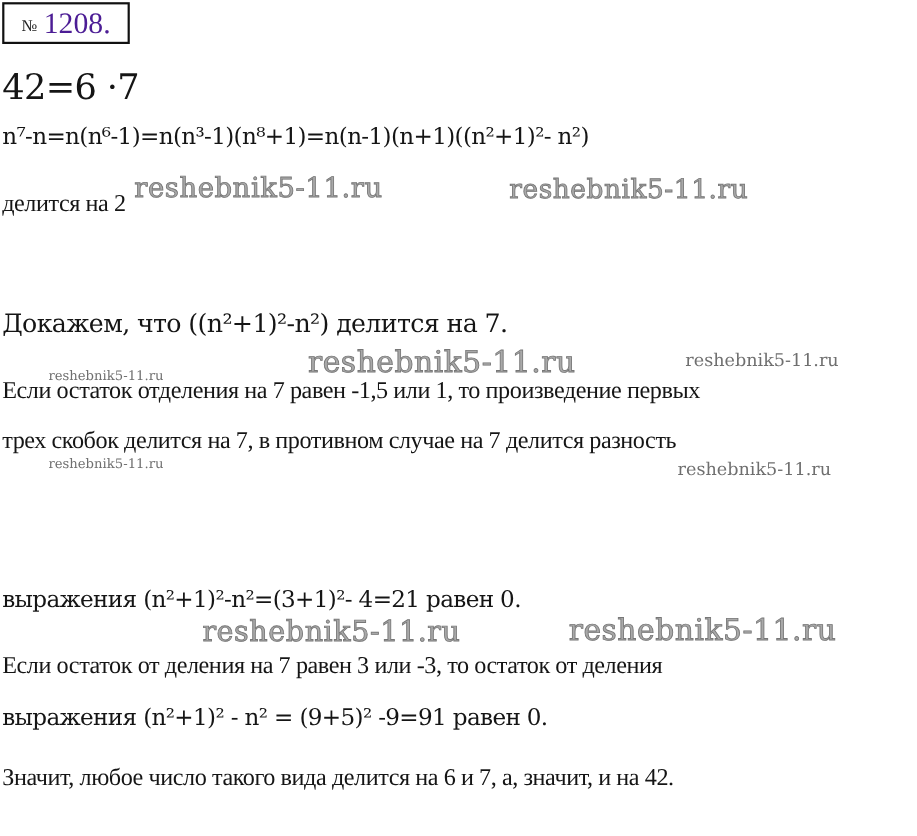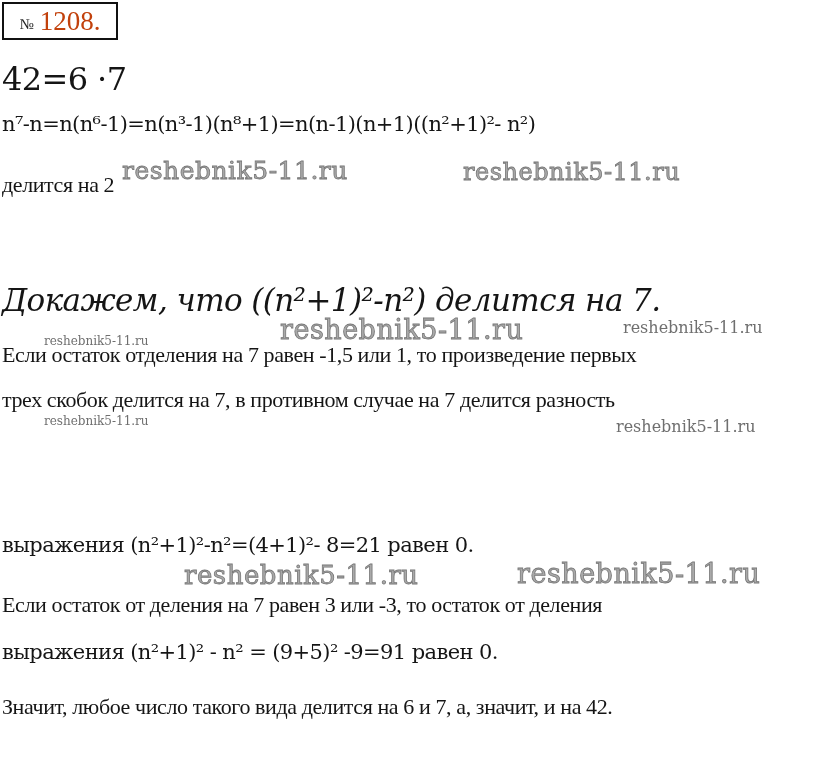--- a/index.html
+++ b/index.html
@@ -12,21 +12,21 @@
     color:#151515;
   }
   .task-box {
     position:absolute; left:2px; top:2px;
     width:112px; height:34px;
     border:2px solid #111;
     display:flex; align-items:center; justify-content:center;
     gap:6px; background:#fff;
   }
   .numero { font-size:15px; color:#222; padding-top:6px; }
-  .task-num { font-size:27px; color:#c2410c; }
+  .task-num { font-size:27px; color:#4c1d95; }
   .line {
     position:absolute; left:2px;
     font-size:22px; letter-spacing:-0.4px;
     white-space:nowrap; color:#151515;
   }
   .math { font-family:"DejaVu Serif", serif; letter-spacing:-0.6px; font-size:21px; }
   .wm {
     position:absolute;
     font-family:"DejaVu Serif", serif;
     font-weight:normal;
@@ -52,26 +52,26 @@
     <span class="task-num">1208.</span>
   </div>
 
   <div class="line math" style="top:60px; font-size:32px;">42=6 ·7</div>
 
   <div class="line math" style="top:112px;">n⁷-n=n(n⁶-1)=n(n³-1)(n⁸+1)=n(n-1)(n+1)((n²+1)²- n²)</div>
 
   <div class="line" style="top:172px;">делится на 2</div>
 
 
-  <div class="line math" style="top:282px; font-size:31px;font-style:italic;">Докажем, что ((n²+1)²-n²) делится на 7.</div>
+  <div class="line math" style="top:282px; font-size:23px;">Докажем, что ((n²+1)²-n²) делится на 7.</div>
 
   <div class="line" style="top:342px;">Если остаток отделения на 7 равен -1,5 или 1, то произведение первых</div>
   <div class="line" style="top:387px;">трех скобок делится на 7, в противном случае на 7 делится разность</div>
 
-  <div class="line math" style="top:533px;">выражения (n²+1)²-n²=(4+1)²- 8=21 равен 0.</div>
+  <div class="line math" style="top:533px;">выражения (n²+1)²-n²=(3+1)²- 4=21 равен 0.</div>
 
   <div class="line" style="top:592px;">Если остаток от деления на 7 равен 3 или -3, то остаток от деления</div>
   <div class="line math" style="top:640px;">выражения (n²+1)² - n² = (9+5)² -9=91 равен 0.</div>
 
   <div class="line" style="top:694px;">Значит, любое число такого вида делится на 6 и 7, а, значит, и на 42.</div>
 
   <div class="wm" style="left:122px; top:156px; font-size:25px;">reshebnik5-11.ru</div>
   <div class="wm" style="left:463px; top:158px; font-size:24px;">reshebnik5-11.ru</div>
 
   <div class="wm" style="left:280px; top:314px; font-size:27px;">reshebnik5-11.ru</div>

